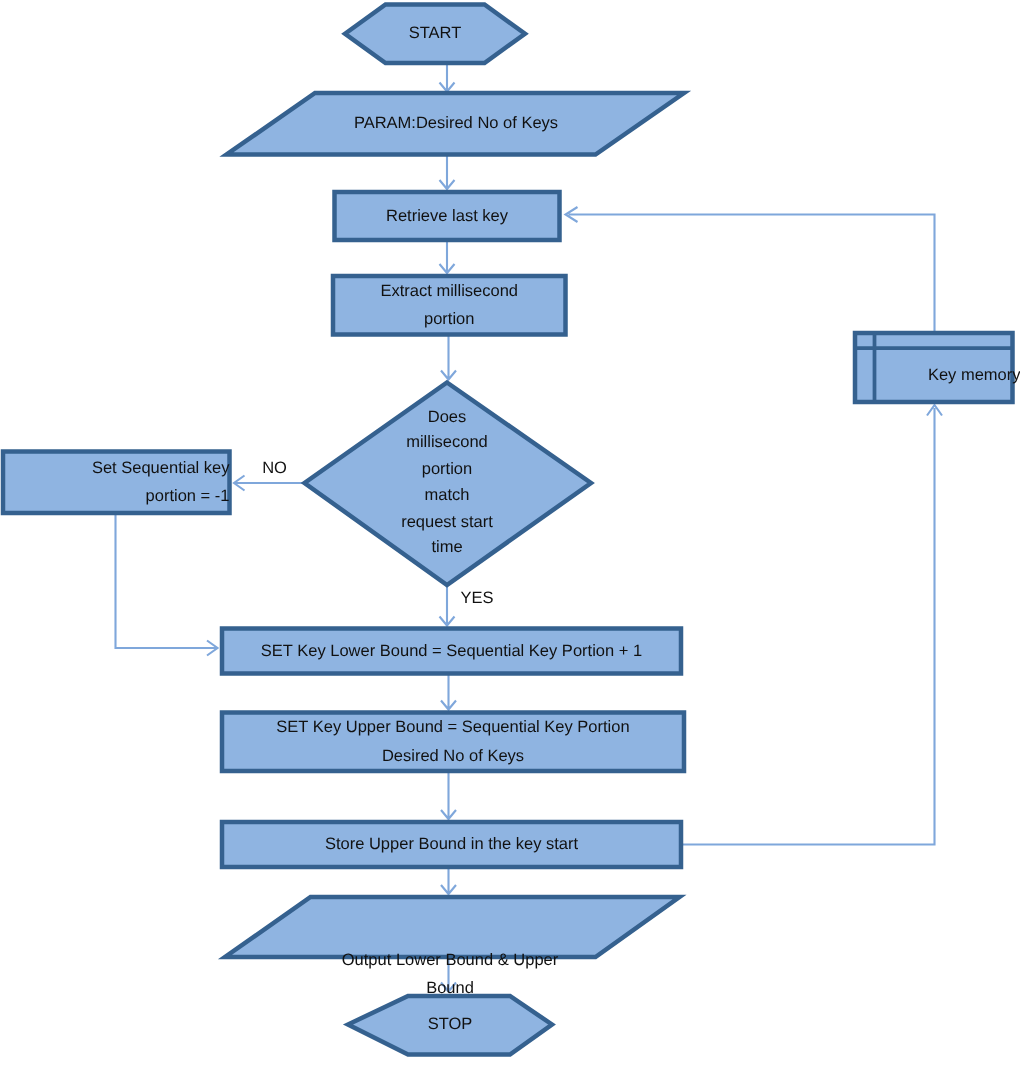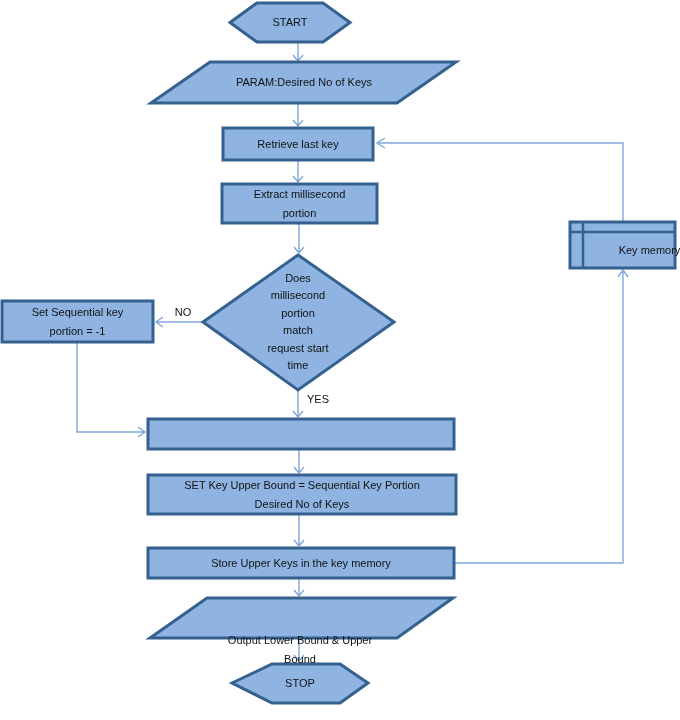--- a/index.html
+++ b/index.html
@@ -98,33 +98,36 @@
   </div>
 
   <div class="lbl" style="left:166px; top:304px; width:34px; height:16px;">
     <span>NO</span>
   </div>
 
   <div class="lbl" style="left:300px; top:391px; width:36px; height:16px;">
     <span>YES</span>
   </div>
 
-  <div class="lbl lh19" style="left:2px; top:301px; width:151px; height:41px;">
+  <div class="lbl lh19" style="left:2px; top:301px; width:151px; height:41px;align-items:flex-end;">
     <span>Set Sequential key</span>
     <span>portion = -1</span>
   </div>
 
+  <div class="lbl" style="left:148px; top:419px; width:306px; height:30px;">
+    <span>SET Key Lower Bound = Sequential Key Portion  + 1</span>
+  </div>
 
   <div class="lbl lh19" style="left:148px; top:475px; width:308px; height:39px;">
     <span>SET Key Upper Bound = Sequential Key Portion</span>
     <span>Desired No of Keys</span>
   </div>
 
   <div class="lbl" style="left:148px; top:548px; width:306px; height:30px;">
-    <span>Store Upper Keys in the key memory</span>
+    <span>Store Upper Bound in the key start</span>
   </div>
 
   <div class="lbl" style="left:584px; top:232px; width:91px; height:36px;margin-left:20px;">
     <span>Key memory</span>
   </div>
 
   <div class="lbl lh19" style="left:168px; top:598px; width:264px; height:40px;margin-top:32px;">
     <span>Output Lower Bound &amp; Upper</span>
     <span>Bound</span>
   </div>

